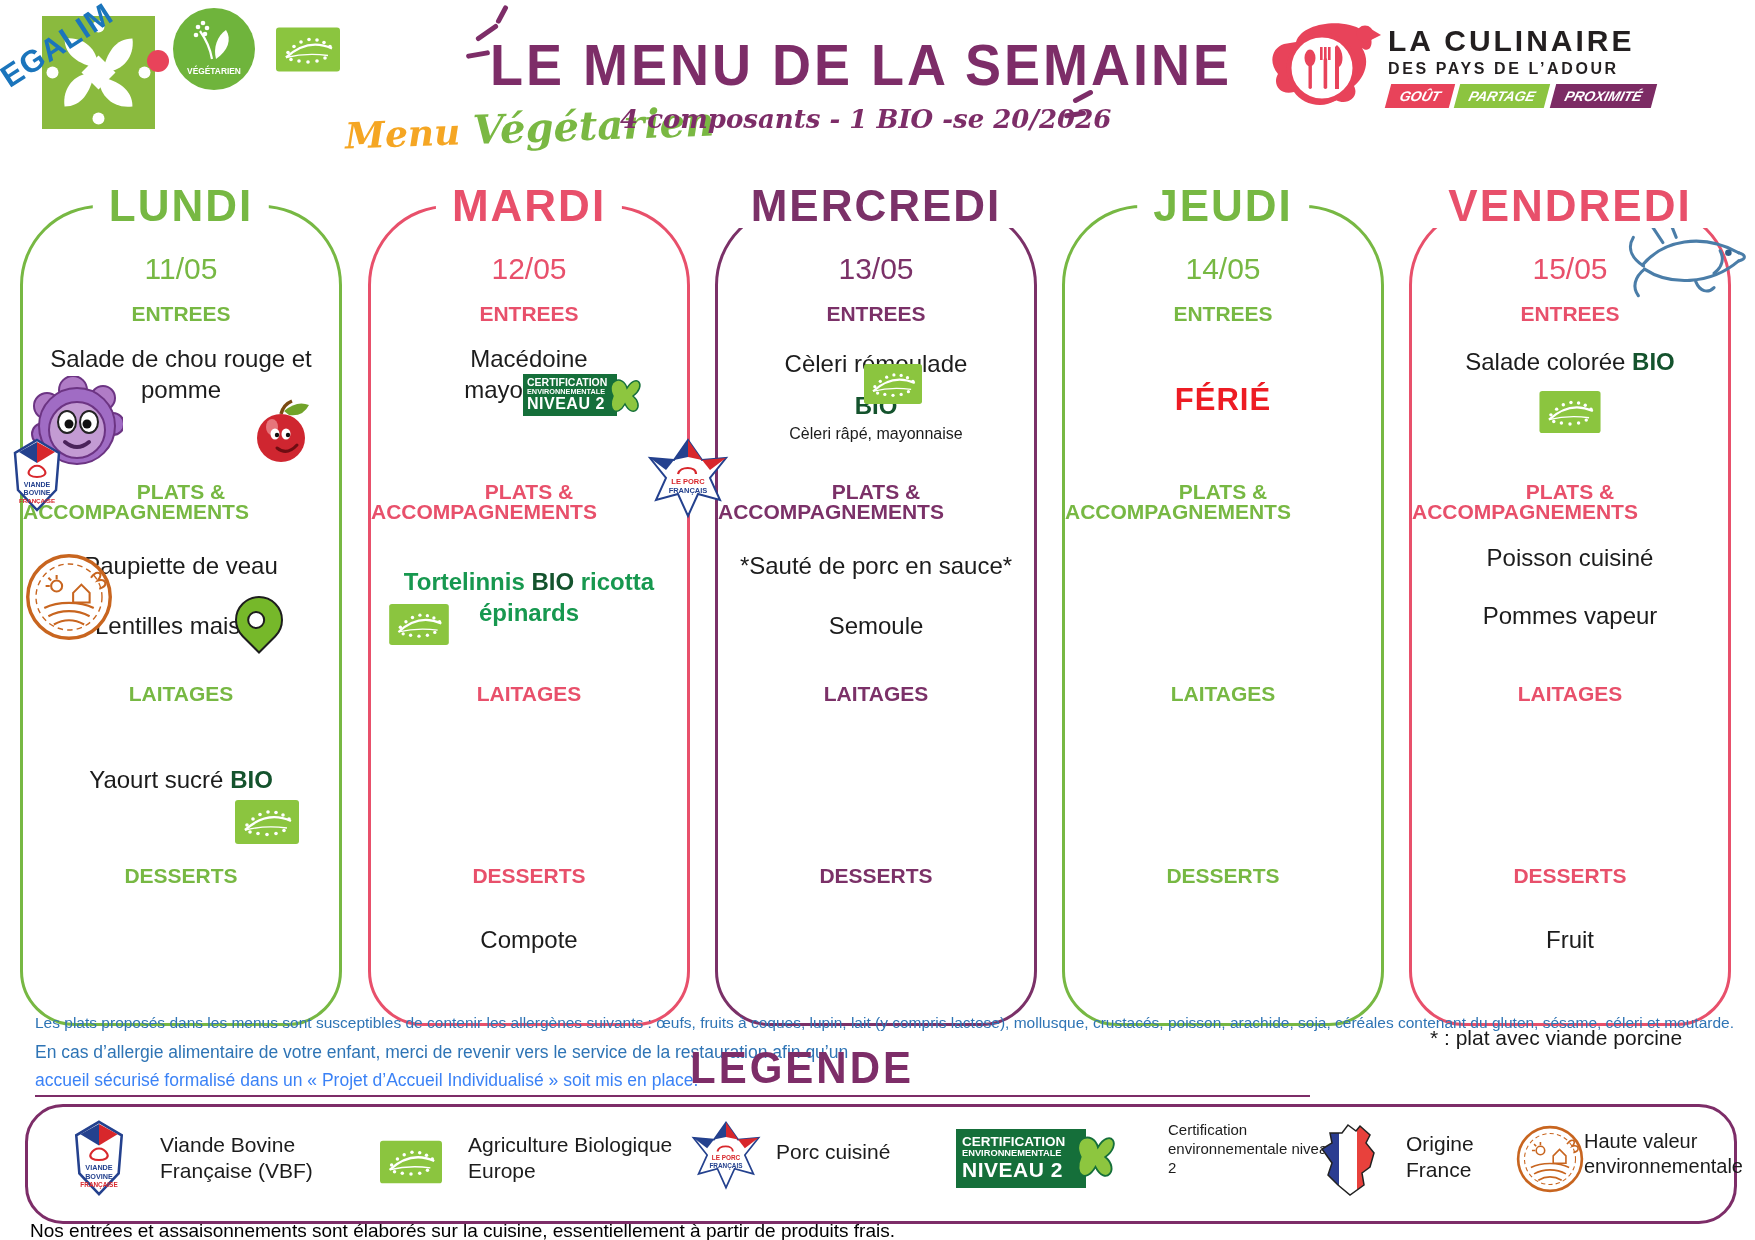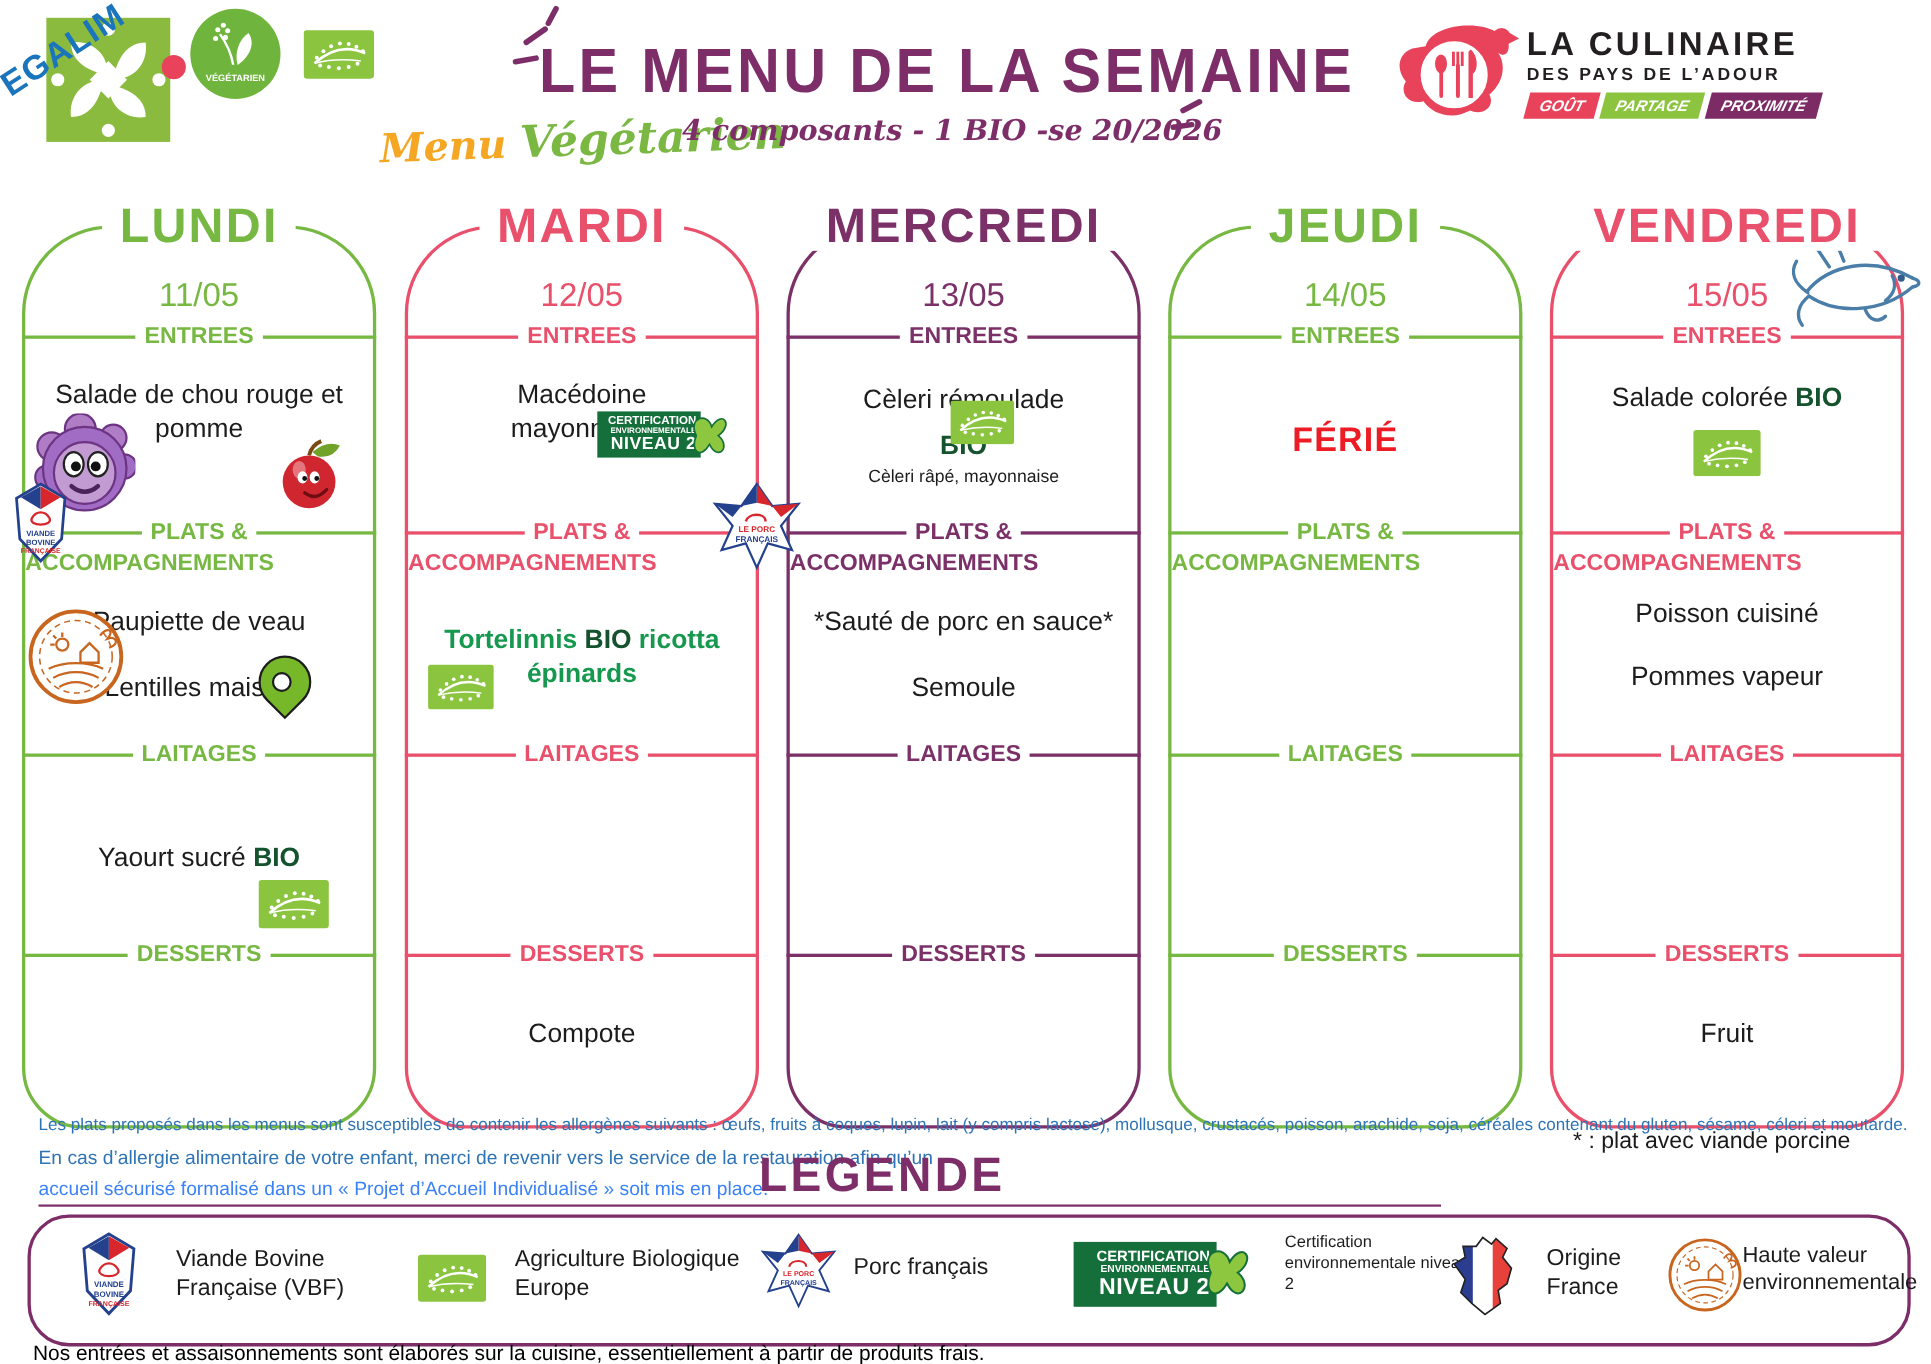--- a/index.html
+++ b/index.html
@@ -37,33 +37,33 @@
   .col{position:absolute;top:205px;width:316px;height:815px;border:3px solid;
        border-radius:80px 80px 55px 55px;background:#fff;}
   .c-green{color:#77b843;border-color:#77b843;}
   .c-pink{color:#e8506b;border-color:#e8506b;}
   .c-purple{color:#7b3168;border-color:#7b3168;}
   .day-title{position:absolute;top:-24px;left:50%;transform:translateX(-50%);background:#fff;
              padding:0 16px;font-size:44px;font-weight:800;letter-spacing:2px;line-height:1;
              z-index:2;white-space:nowrap;}
   .day-date{position:absolute;top:44px;left:0;right:0;text-align:center;font-size:30px;font-weight:400;}
   .sec-row{position:absolute;left:-3px;right:-3px;display:flex;align-items:center;gap:8px;
-           font-weight:700;font-size:21px;}
+           font-weight:700;font-size:21px;flex-direction:column;}
   .hline{flex:1;height:3px;background:currentColor;}
   .sec-label{white-space:nowrap;}
   .sec-sub{position:absolute;left:0;right:0;text-align:left;font-weight:700;font-size:21px;}
   .food{position:absolute;left:8px;right:8px;text-align:center;font-size:24px;color:#1c1c1c;line-height:1.3;}
   .food-sm{font-size:16px;}
   .bio{color:#14532d;font-weight:bold;}
   .food-green{color:#17984f;font-weight:600;}
   .ferie{color:#ed1c24;font-size:31px;font-weight:700;letter-spacing:1px;}
 
   
-  .certbadge{position:absolute;background:#156f3a;color:#fff;text-align:right;
-             padding:3px 4px 4px 4px;line-height:1.05;margin-left:20px;}
+  .certbadge{position:absolute;background:#156f3a;color:#fff;text-align:left;
+             padding:3px 4px 4px 4px;line-height:1.05;}
   .certbadge .cb1{font-size:10.5px;font-weight:800;}
   .certbadge .cb2{font-size:7.3px;font-weight:700;}
   .certbadge .cb3{font-size:16px;font-weight:800;letter-spacing:.5px;}
   .certbadge.big{padding:6px 6px 7px 6px;}
   .certbadge.big .cb1{font-size:13.5px;}
   .certbadge.big .cb2{font-size:9.3px;}
   .certbadge.big .cb3{font-size:21px;}
   .cb-fly{position:absolute;right:-26px;top:-4px;width:40px;height:52px;}
   .certbadge.big .cb-fly{right:-32px;width:50px;height:64px;}
 
@@ -535,21 +535,21 @@
   <svg class="abs" style="left:662px;top:8px;width:72px;height:80px;" viewBox="0 0 84 88">
     <path d="M42 6 L56 26 L80 24 L64 44 L74 66 L52 60 L42 82 L32 60 L10 66 L20 44 L4 24 L28 26 Z" fill="#fff" stroke="#24418e" stroke-width="2"></path>
     <path d="M42 6 L56 26 L42 23 Z" fill="#d8272c"></path>
       <path d="M42 6 L28 26 L42 23 Z" fill="#24418e"></path>
     <path d="M4 24 L28 26 L20 36 Z" fill="#24418e"></path>
       <path d="M80 24 L56 26 L64 36 Z" fill="#d8272c"></path>
     <path d="M32 40 C34 32 50 32 50 40" stroke="#d8272c" stroke-width="2.2" fill="none"></path>
     <text x="42" y="50" text-anchor="middle" font-size="7.5" font-weight="bold" fill="#d8272c">LE PORC</text>
     <text x="42" y="59" text-anchor="middle" font-size="7.5" font-weight="bold" fill="#24418e">FRANÇAIS</text>
   </svg>
-  <div class="lg-label" style="left:748px;top:32px;width:160px;">Porc français</div>
+  <div class="lg-label" style="left:748px;top:32px;width:160px;">Porc cuisiné</div>
 
   <div class="certbadge big" style="left:928px;top:22px;width:118px;">
     <div class="cb1">CERTIFICATION</div>
     <div class="cb2">ENVIRONNEMENTALE</div>
     <div class="cb3">NIVEAU 2</div>
     <svg class="cb-fly" viewBox="0 0 40 52">
       <path d="M10 26 C2 10 20 4 24 18 C34 2 44 16 30 26 C42 36 30 50 22 34 C14 48 4 40 10 26 Z" fill="#8dc63f" stroke="#156f3a" stroke-width="1.5"></path>
     </svg>
   </div>
   <div class="lg-label" style="left:1140px;top:14px;width:170px;font-size:15px;">Certification environnementale niveau 2</div>

